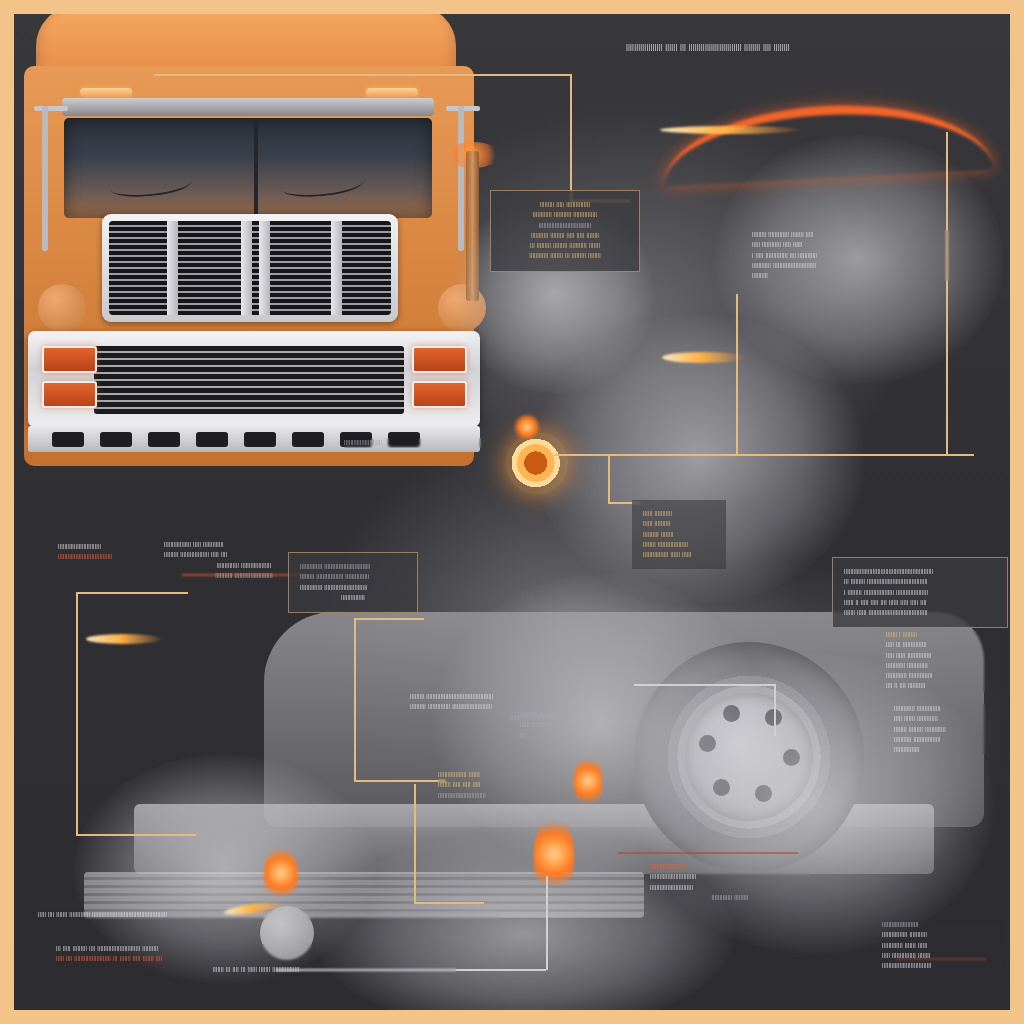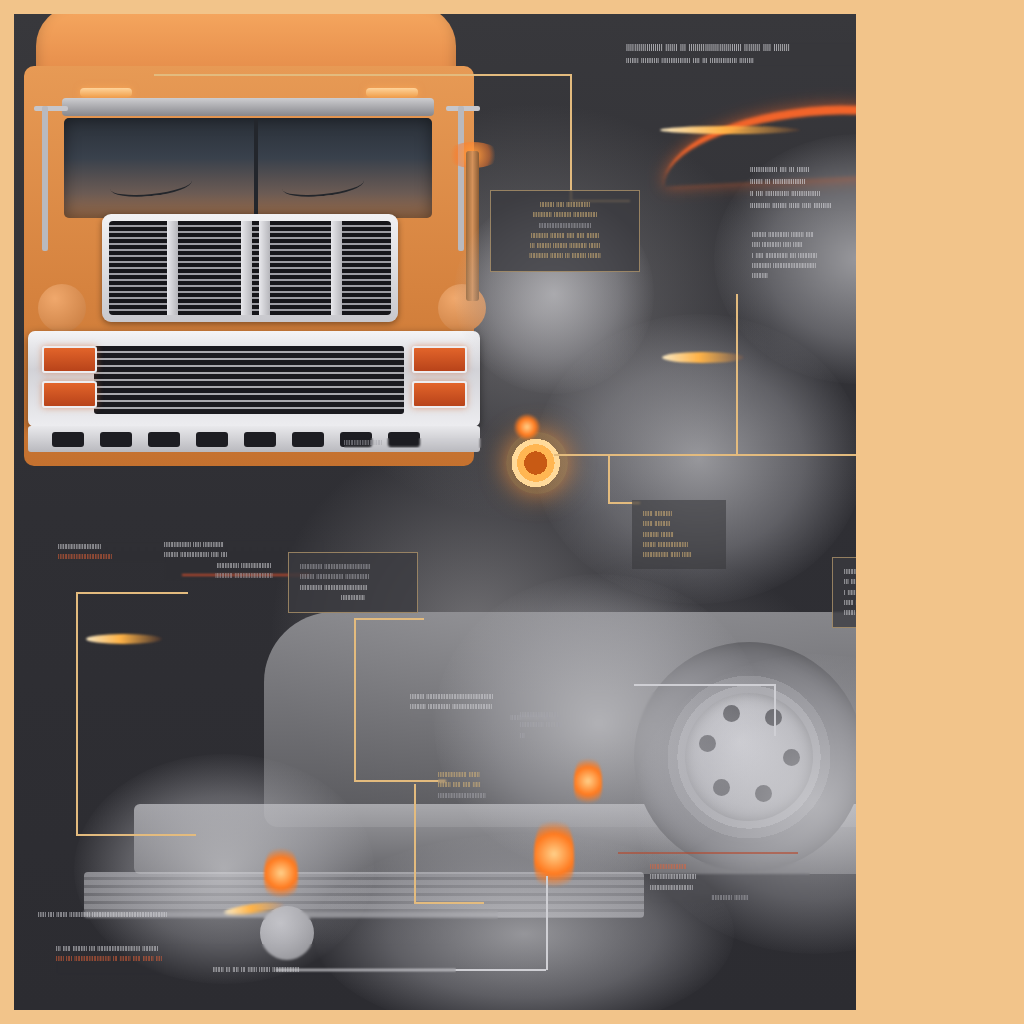--- a/index.html
+++ b/index.html
@@ -12,21 +12,21 @@
 
   #frame {
     position: relative;
     width: 1024px; height: 1024px;
     background: #f2c48a;
     padding: 14px;
   }
 
   #canvas {
     position: relative;
-    width: 842px; height: 996px;
+    width: 996px; height: 996px;
     background: #000000;
     overflow: hidden;
   }
 
   
   .scene-bg {
     position: absolute; inset: 0;
     background:
       radial-gradient(ellipse 40% 30% at 62% 30%, rgba(150,148,150,0.55), rgba(150,148,150,0) 70%),
       radial-gradient(ellipse 34% 28% at 55% 62%, rgba(176,174,176,0.50), rgba(176,174,176,0) 72%),
@@ -405,29 +405,22 @@
     <div class="leader pale v" style="left:760px; top:670px; height:52px;"></div>
     <div class="leader pale h" style="left:262px; top:955px; width:270px;"></div>
     <div class="leader pale v" style="left:532px; top:862px; height:94px;"></div>
 
     <div class="leader red h" style="left:168px; top:560px; width:128px;"></div>
     <div class="leader red h" style="left:604px; top:838px; width:180px; opacity:.6;"></div>
     <div class="leader red h" style="left:882px; top:944px; width:90px; opacity:.5;"></div>
 
     <div class="callout noborder" style="left:612px; top:28px; width:360px;">
       <span class="ptext pblock lg">llllllllllllllllll llllll lll llllllllllllllllllllllllll llllllll llll llllllll</span>
-      <span class="ptext pblock">lllllll llllllllll llllllllllllllll llll lll lllllllllllllll llllllll</span>
-    </div>
-
-    <div class="callout noborder" style="left:736px; top:150px; width:226px;">
-      <span class="ptext pblock">lllllllllllllll llll lll lllllll</span>
-      <span class="ptext pblock">lllllll lll llllllllllllllllll</span>
-      <span class="ptext pblock">ll llll lllllllllllll llllllllllllllll</span>
-      <span class="ptext pblock">lllllllllll llllllll llllll lllll llllllllll</span>
-    </div>
+    </div>
+
 
     <div class="callout noborder" style="left:738px; top:216px; width:228px;">
       <span class="ptext pblock sm">lllllllll lllllllllllll llllllll lllll</span>
       <span class="ptext pblock sm">lllll llllllllllll lllll llllll</span>
       <span class="ptext pblock sm">l lllll llllllllllllll llll llllllllllll</span>
       <span class="ptext pblock sm">llllllllllll lllllllllllllllllllllllllll</span>
       <span class="ptext pblock sm">llllllllll</span>
     </div>
 
 

